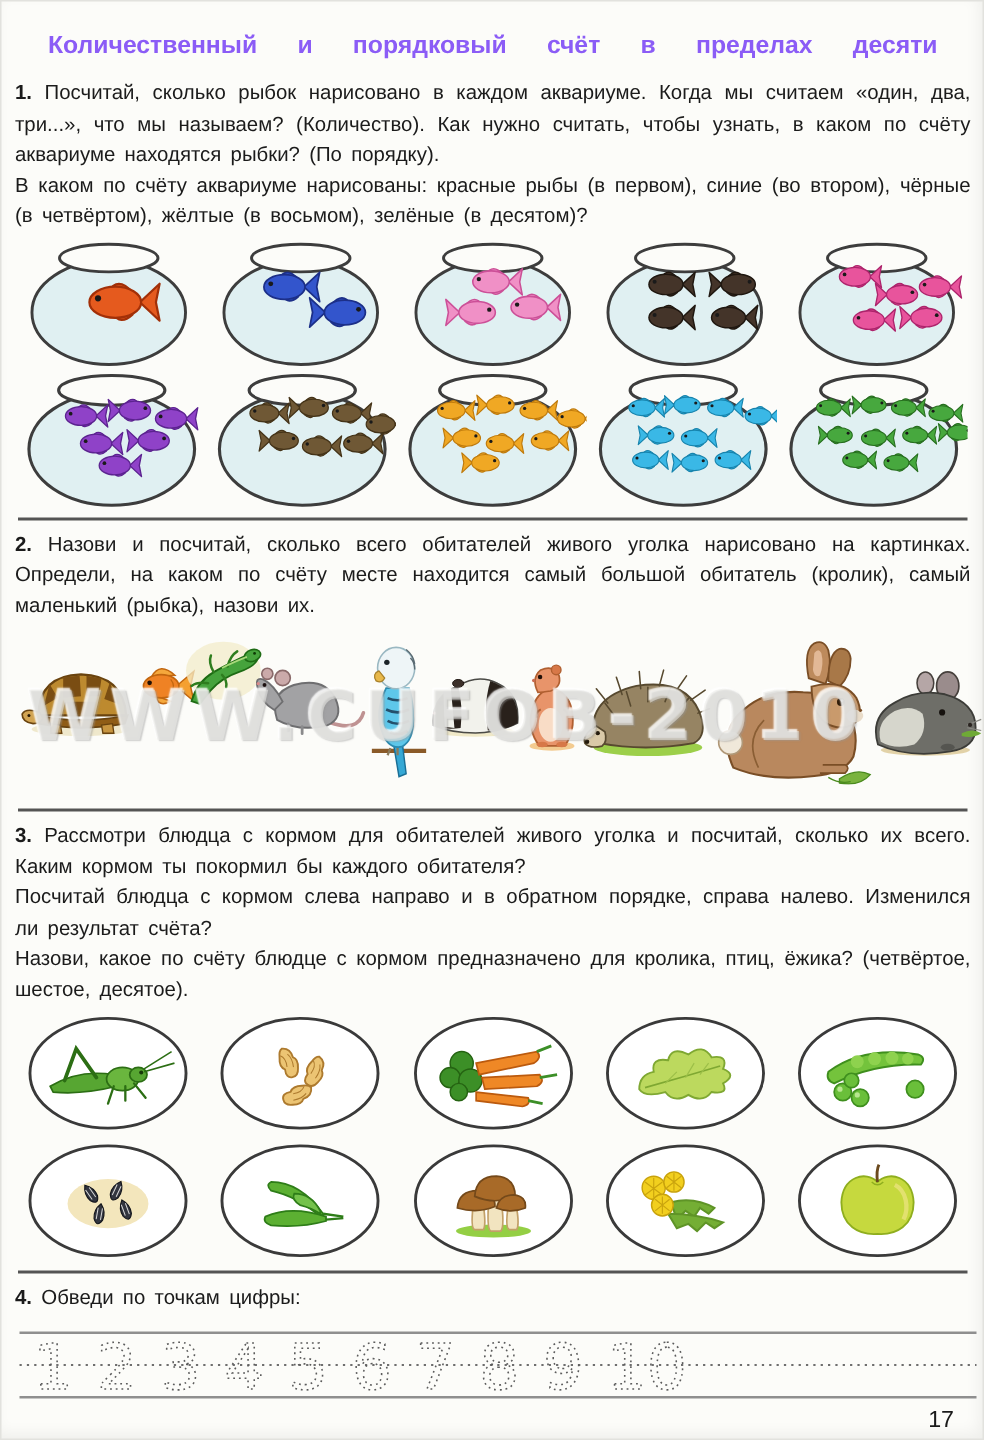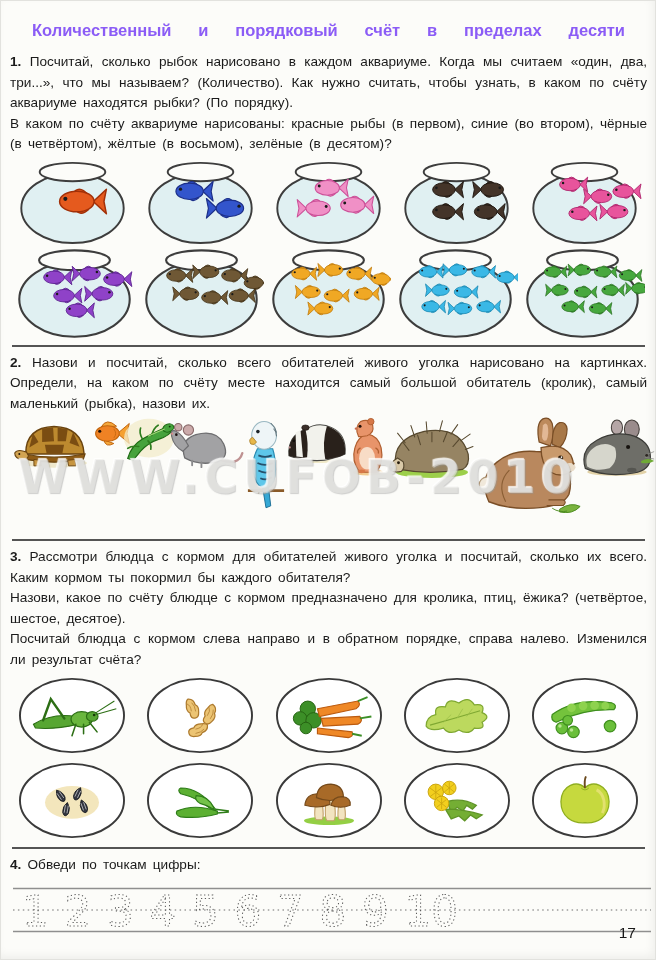--- a/index.html
+++ b/index.html
@@ -17,32 +17,32 @@
   .task-text{font-size:13.6px;line-height:20.5px;text-align:justify;word-spacing:2.4px;}
   .task-text p{margin:0;}
   .b{font-weight:bold;}
   .i{}
   .mt11{margin-top:11px;} .mt6{margin-top:6px;}
   .divider{height:2px;background:#545454;margin:7px 2px 0 2px;}
   .aq-row{display:flex;justify-content:space-between;align-items:flex-end;padding:0 2px;}
   .aq-row.first{margin-top:4px;}
   .aq-row.second{margin-top:2px;}
   .aq-row svg{display:block;}
-  .animals-strip{position:relative;height:116px;display:flex;align-items:flex-start;justify-content:space-between;margin-top:2px;padding:0 2px;}
+  .animals-strip{position:relative;height:116px;display:flex;align-items:center;justify-content:space-between;margin-top:2px;padding:0 2px;}
   .animals-strip svg{display:block;}
   .watermark{
     position:absolute;left:8px;top:34px;z-index:6;pointer-events:none;white-space:nowrap;
     font-family:"DejaVu Sans",sans-serif;font-weight:bold;font-size:46px;letter-spacing:5px;
     text-transform:uppercase;color:rgba(236,236,234,0.55);
     text-shadow:1px 1px 1px rgba(150,150,150,0.45), -1px -1px 1px rgba(255,255,255,0.85);
   }
   .saucer-row{display:flex;justify-content:space-between;margin-top:6px;padding:0 6px;}
   .saucer-row svg{display:block;}
   .trace-wrap{margin-top:10px;margin-left:2px;}
-  .page-number{position:absolute;right:20px;bottom:18px;font-size:15.5px;color:#1a1a1a;}
+  .page-number{position:absolute;right:20px;bottom:4px;font-size:15.5px;color:#1a1a1a;}
 </style>
 </head>
 <body>
 
 <div class="page">
 
   <div class="lesson-title">Количественный и порядковый счёт в пределах десяти</div>
 
   <div class="task-text mt11">
     <p><span class="b">1.</span><span> Посчитай, сколько рыбок нарисовано в каждом аквариуме. Когда мы считаем «один, два, три...», что мы называем? </span><span class="i">(Количество)</span><span>. Как нужно считать, чтобы узнать, в каком по счёту аквариуме находятся рыбки? </span><span class="i">(По порядку)</span><span>.</span></p>
@@ -639,22 +639,22 @@
    <path d="M70,48 Q78,44 84,48 Q78,52 70,50 Z" fill="#6faa36"></path>
    <ellipse cx="60" cy="58" rx="5" ry="2.5" fill="#555550"></ellipse>
         </svg>
       </div>
     </div>
 
   <div class="divider"></div>
 
   <div class="task-text mt6">
     <p><span class="b">3.</span><span> Рассмотри блюдца с кормом для обитателей живого уголка и посчитай, сколько их всего. Каким кормом ты покормил бы каждого обитателя?</span></p>
+    <p><span>Посчитай блюдца с кормом слева направо и в обратном порядке, справа налево. Изменился ли результат счёта?</span></p>
     <p><span>Назови, какое по счёту блюдце с кормом предназначено для кролика, птиц, ёжика? </span><span class="i">(четвёртое, шестое, десятое)</span><span>.</span></p>
-    <p><span>Посчитай блюдца с кормом слева направо и в обратном порядке, справа налево. Изменился ли результат счёта?</span></p>
   </div>
 
   <div class="saucer-row" id="srow0">
       <div>
         <svg viewBox="0 0 116 82" width="112" height="79">
     <ellipse cx="58" cy="41" rx="54" ry="38" fill="#ffffff" stroke="#3a3a3a" stroke-width="2"></ellipse>
     <g>
    <path d="M18,50 Q38,38 62,42 L64,50 Q40,56 20,54 Z" fill="#57a632" stroke="#2c6e14" stroke-width="1.2"></path>
    <ellipse cx="68" cy="45" rx="11" ry="8" fill="#6ab63e" stroke="#2c6e14" stroke-width="1.2"></ellipse>
    <ellipse cx="79" cy="42" rx="6" ry="5" fill="#57a632" stroke="#2c6e14" stroke-width="1.2"></ellipse>

